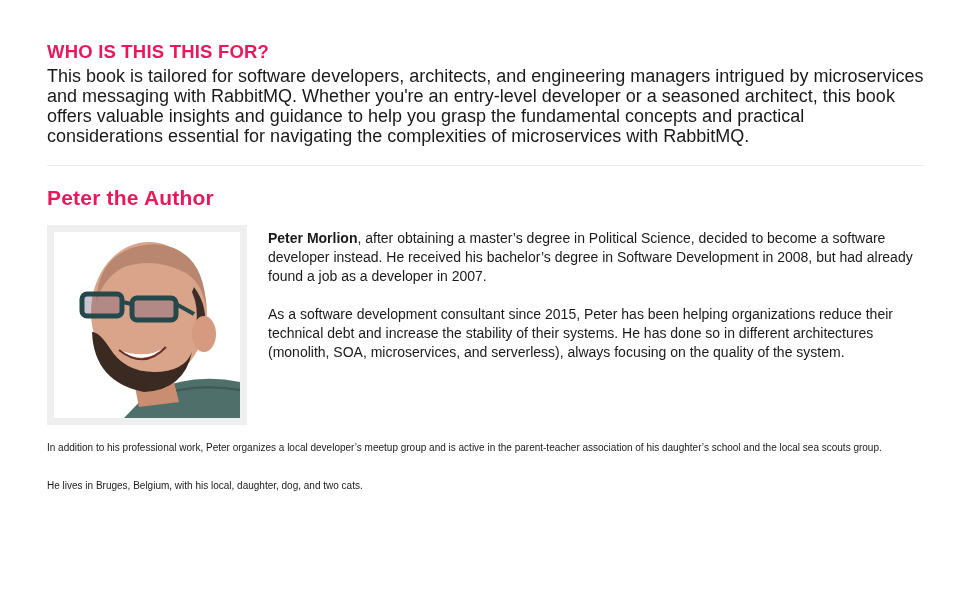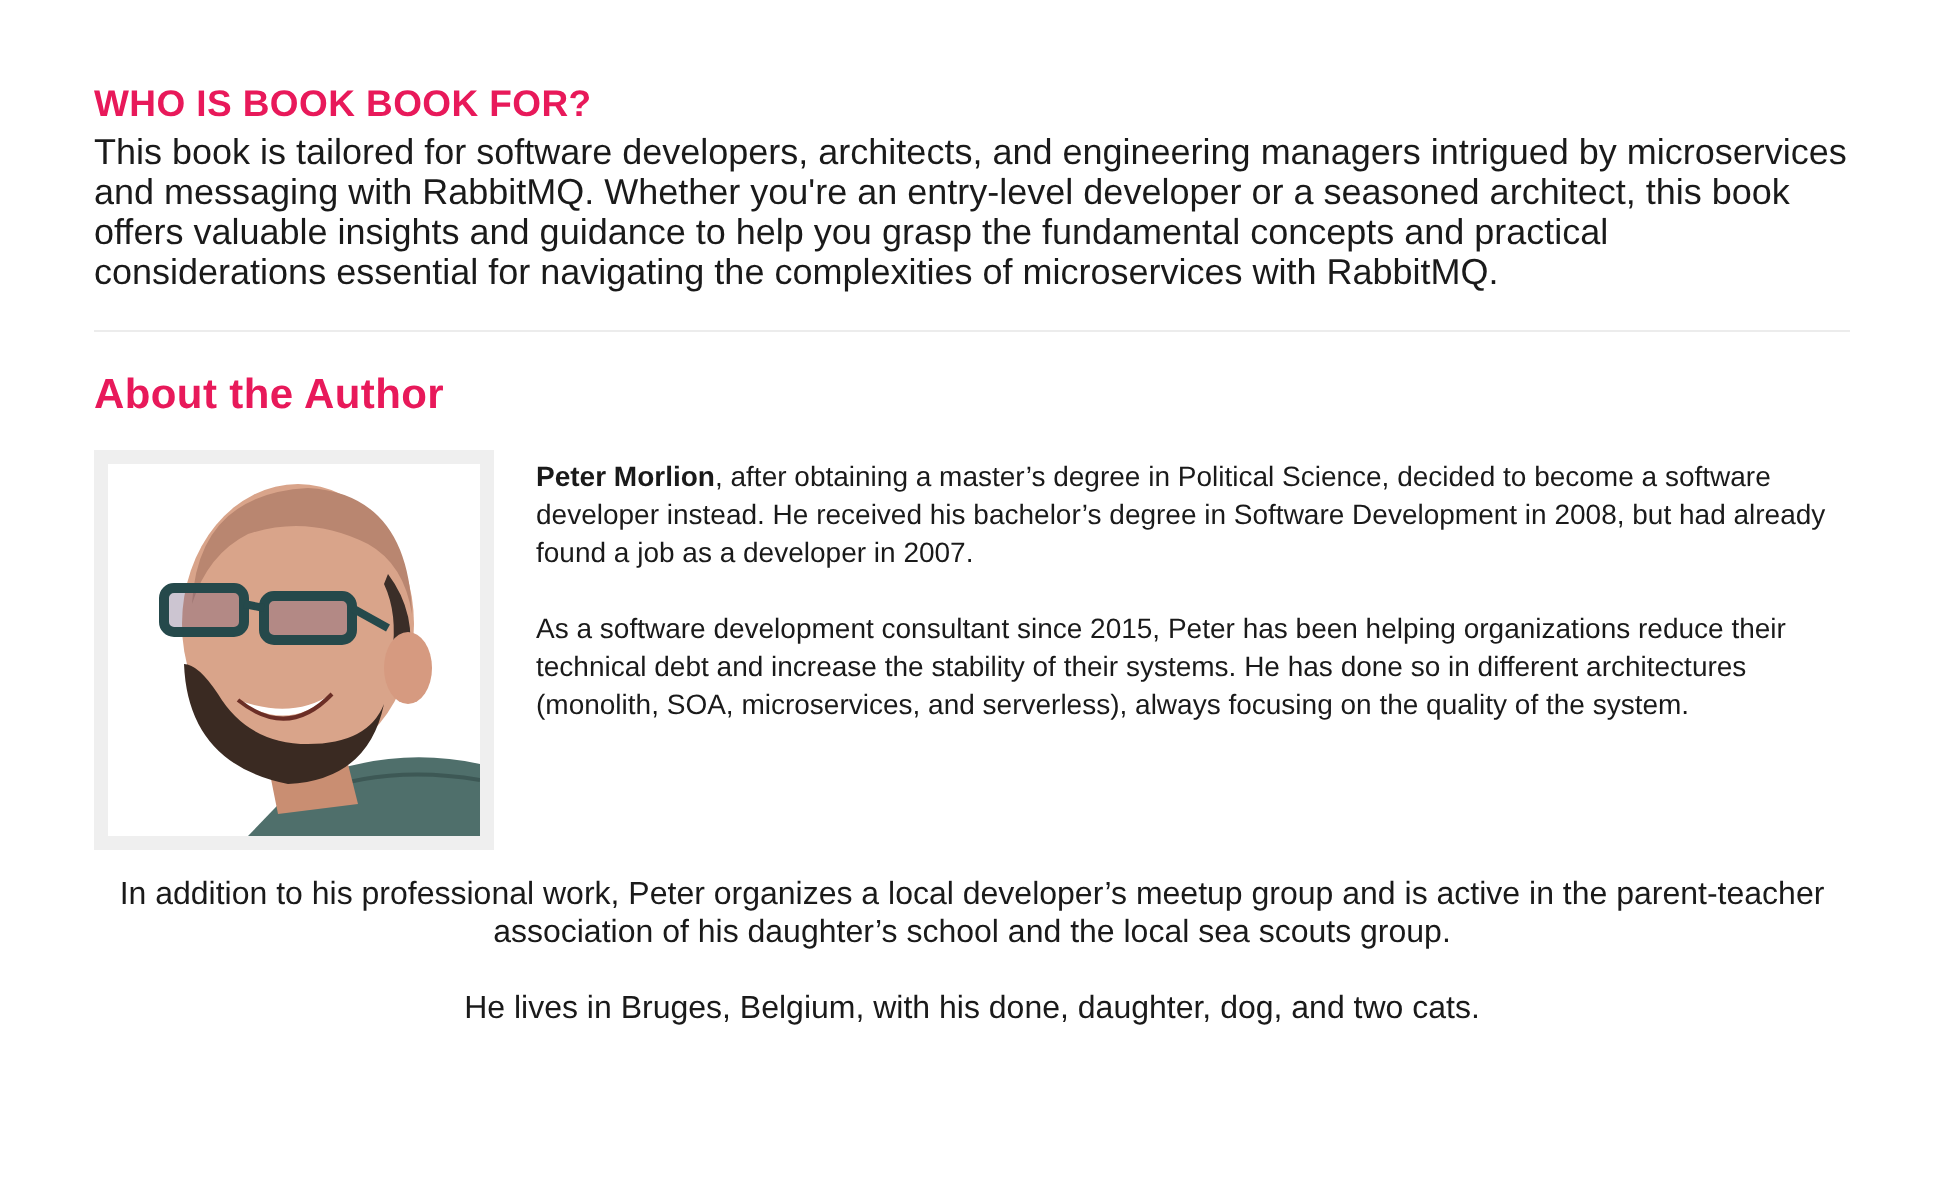--- a/index.html
+++ b/index.html
@@ -9,33 +9,33 @@
   h2.section-title { color:#e8195a; font-weight:bold; margin:0; padding:0; letter-spacing:0.2px; }
   #who-title { position:absolute; top:41px; left:0; font-size:18.5px; }
   #who-text { position:absolute; top:66px; left:0; width:878px; font-size:18px; line-height:20px; margin:0; }
   .divider { position:absolute; top:165px; left:0; width:878px; height:1px; background:#ececec; }
   #about-title { position:absolute; top:186px; left:0; font-size:21px; }
   .photo-frame { position:absolute; top:225px; left:0; width:200px; height:200px; background:#efefef; }
   .photo-inner { position:absolute; left:7px; top:7px; width:186px; height:186px; background:#ffffff; overflow:hidden; }
   .bio { position:absolute; left:221px; top:229px; width:660px; font-size:14px; line-height:19px; }
   .bio p { margin:0 0 19px 0; }
   .bio b { font-weight:bold; }
-  .after { position:absolute; left:0; top:438px; width:878px; font-size:16px; line-height:19px;text-align:center; }
+  .after { position:absolute; left:0; top:438px; width:878px; font-size:10px; line-height:19px; }
   .after p { margin:0 0 19px 0; }
 </style>
 </head>
 <body>
 
 <div class="wrap">
-  <h2 id="who-title" class="section-title">WHO IS BOOK BOOK FOR?</h2>
+  <h2 id="who-title" class="section-title">WHO IS THIS THIS FOR?</h2>
   <p id="who-text">This book is tailored for software developers, architects, and engineering managers intrigued by microservices and messaging with RabbitMQ. Whether you're an entry-level developer or a seasoned architect, this book offers valuable insights and guidance to help you grasp the fundamental concepts and practical considerations essential for navigating the complexities of microservices with RabbitMQ.</p>
 
   <div class="divider"></div>
 
-  <h2 id="about-title" class="section-title">About the Author</h2>
+  <h2 id="about-title" class="section-title">Peter the Author</h2>
 
   <div class="photo-frame">
     <div class="photo-inner" title="Photo of Peter Morlion, smiling man with glasses and beard">
       <svg width="186" height="186" viewBox="0 0 186 186">
 
         <path d="M70 186 L95 160 Q140 140 186 150 L186 186 Z" fill="#4f6f6b"></path>
         <path d="M100 165 Q140 150 186 158" stroke="#3d5855" stroke-width="2" fill="none"></path>
 
         <path d="M80 150 Q100 165 120 150 L125 170 L85 175 Z" fill="#c98e72"></path>
 
@@ -59,15 +59,15 @@
     </div>
   </div>
 
   <div class="bio">
     <p><b>Peter Morlion</b><span>, after obtaining a master’s degree in Political Science, decided to become a software developer instead. He received his bachelor’s degree in Software Development in 2008, but had already found a job as a developer in 2007.</span></p>
     <p>As a software development consultant since 2015, Peter has been helping organizations reduce their technical debt and increase the stability of their systems. He has done so in different architectures (monolith, SOA, microservices, and serverless), always focusing on the quality of the system.</p>
   </div>
 
   <div class="after">
     <p>In addition to his professional work, Peter organizes a local developer’s meetup group and is active in the parent-teacher association of his daughter’s school and the local sea scouts group.</p>
-    <p>He lives in Bruges, Belgium, with his done, daughter, dog, and two cats.</p>
+    <p>He lives in Bruges, Belgium, with his local, daughter, dog, and two cats.</p>
   </div>
 </div>
 
 </body></html>

